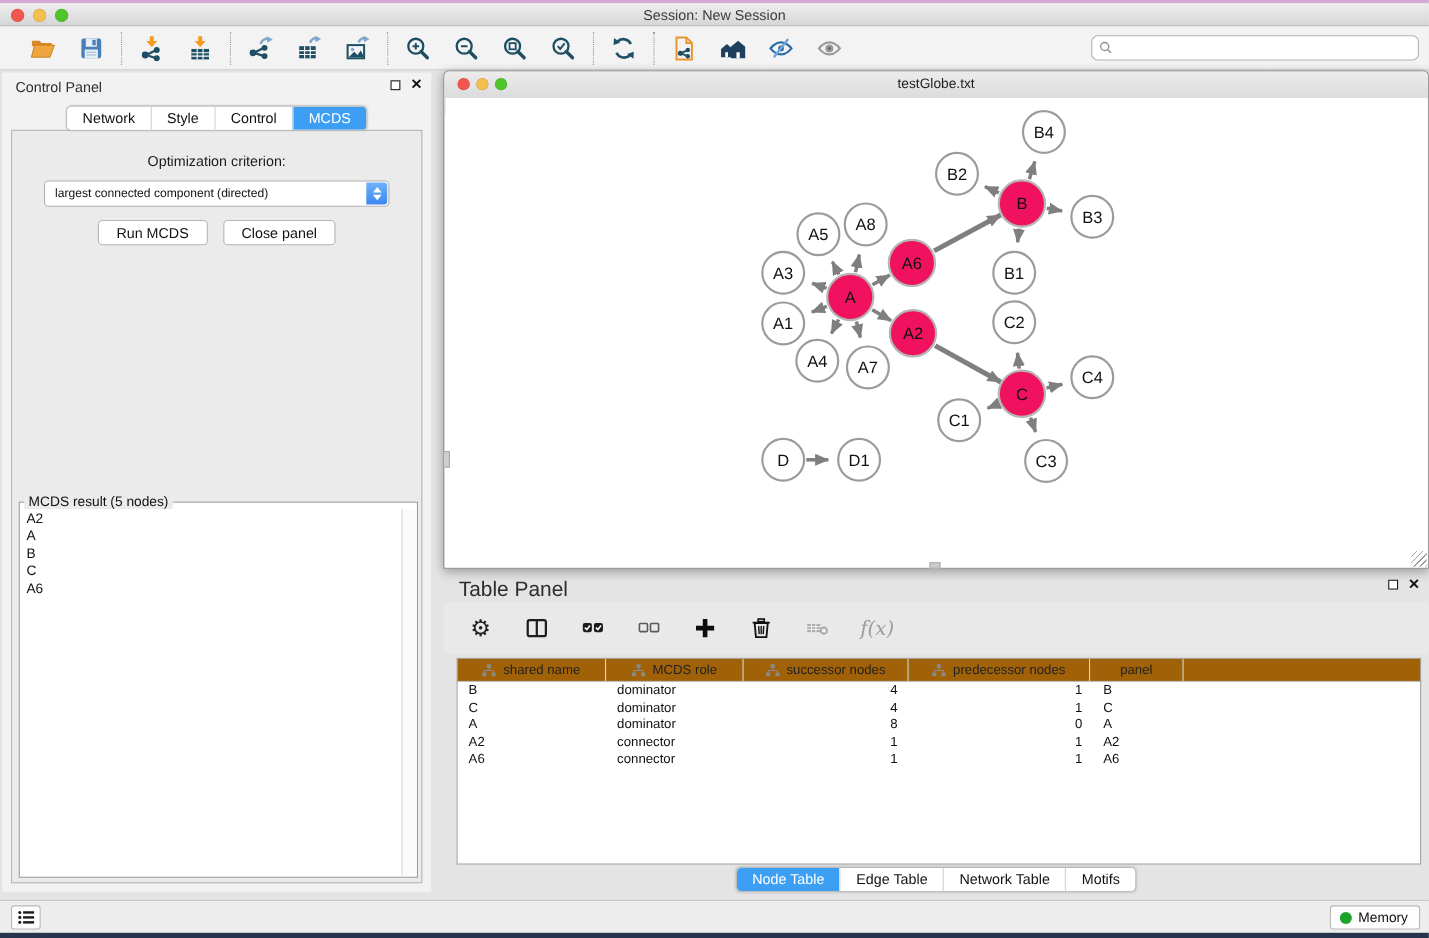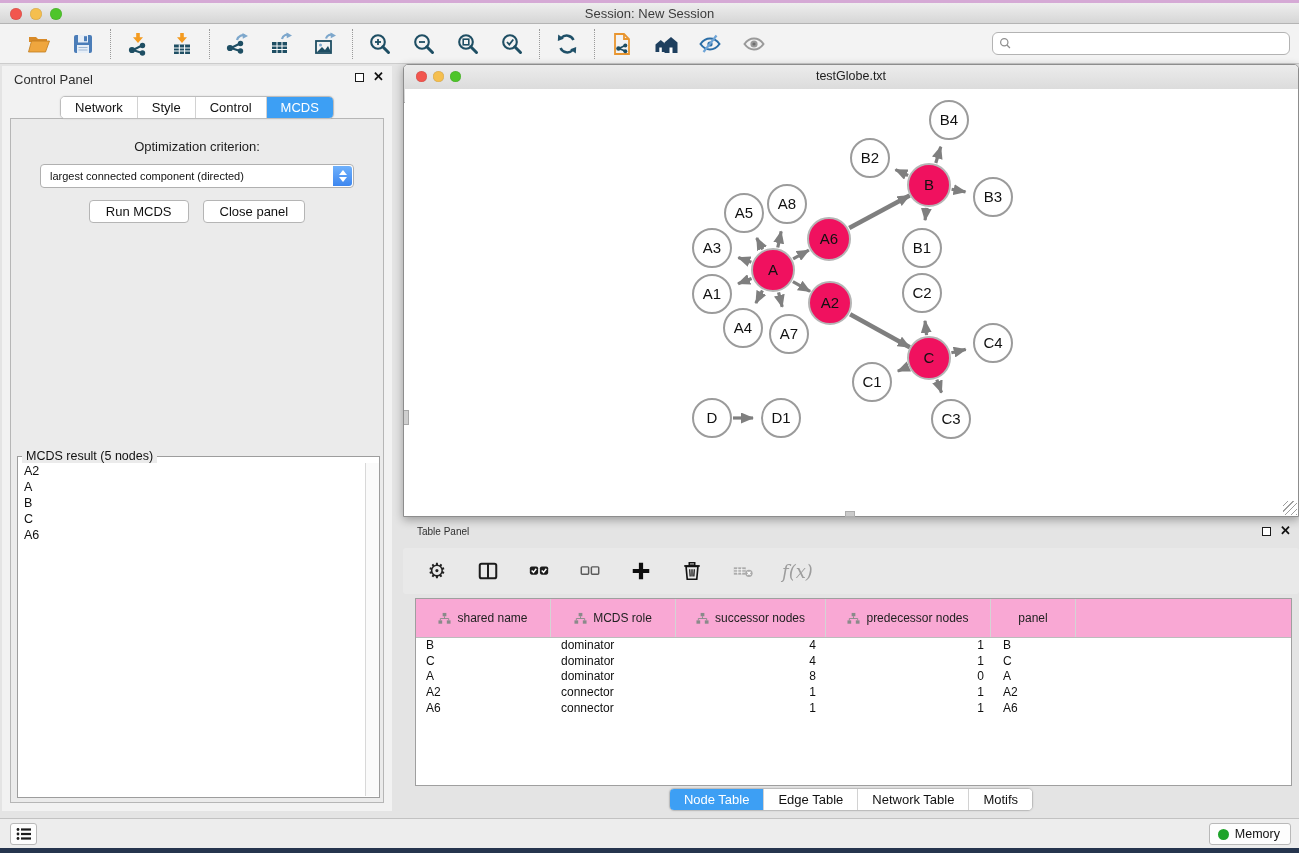--- a/index.html
+++ b/index.html
@@ -98,34 +98,34 @@
   .net-canvas { position:absolute; left:1px; top:24px; width:893px; height:427px; background:#fff; overflow:hidden; }
   .left-handle { position:absolute; left:0px; top:345px; width:5px; height:15px; background:#cfcfcf; border:1px solid #a8a8a8; border-left:none; }
   .resize-grip {
     position:absolute; right:1px; bottom:1px; width:14px; height:14px;
     background:repeating-linear-gradient(135deg, transparent 0 3px, #9e9e9e 3px 4px);
   }
   .divider-handle { position:absolute; left:845px; top:511px; width:10px; height:6px; background:#cbcbcb; border:1px solid #adadad; }
   
   .table-panel { position:absolute; left:403px; top:520px; width:896px; height:296px; }
   .tp-header { position:relative; height:26px; }
-  .tp-header .ph-title { position:absolute; left:14px; top:6px; font-size:10px; color:#2e2e2e; }
+  .tp-header .ph-title { position:absolute; left:14px; top:6px; font-size:19px; color:#2e2e2e; }
   .tp-toolbar {
     position:absolute; left:0; right:0; top:28px; height:46px; background:#e9e9e9; border-radius:3px;
     display:flex; align-items:center; gap:27px; padding-left:22px;
   }
   .tp-icon { display:flex; align-items:center; justify-content:center; width:24px; height:24px; }
   .tp-icon svg { width:22px; height:22px; }
   .gear-glyph { font-family:"DejaVu Sans",sans-serif; font-size:21px; color:#222; line-height:22px; }
   .fx-glyph { font-family:"DejaVu Serif",serif; font-style:italic; font-size:18px; color:#9d9d9d; }
   .data-table {
     position:absolute; left:12px; right:7px; top:78px; height:188px;
     background:#fff; border:1px solid #9f9f9f;
   }
-  .tbl-header { display:grid; grid-template-columns:135px 125px 150px 165px 85px 1fr; height:39px; background:#f9a8d4; border-bottom:1px solid #bcbcbc; }
+  .tbl-header { display:grid; grid-template-columns:135px 125px 150px 165px 85px 1fr; height:21px; background:#a16207; border-bottom:1px solid #bcbcbc; }
   .th-cell { display:flex; align-items:center; justify-content:center; gap:6px; font-size:12px; color:#222; border-right:1px solid #d4d4d4; overflow:hidden; }
   .th-cell:last-child { border-right:none; }
   .th-cell svg { width:13px; height:13px; flex:0 0 auto; }
   .tbl-row { display:grid; grid-template-columns:135px 125px 150px 165px 85px 1fr; height:15.7px; }
   .td { font-size:12px; color:#101010; line-height:15.7px; white-space:nowrap; overflow:hidden; }
   .td.c0 { padding-left:10px; } .td.c1 { padding-left:10px; }
   .td.c2 { text-align:right; padding-right:10px; } .td.c3 { text-align:right; padding-right:7px; }
   .td.c4 { padding-left:12px; }
   .bottom-tabs { position:absolute; left:0; right:0; top:268px; display:flex; justify-content:center; }
   

